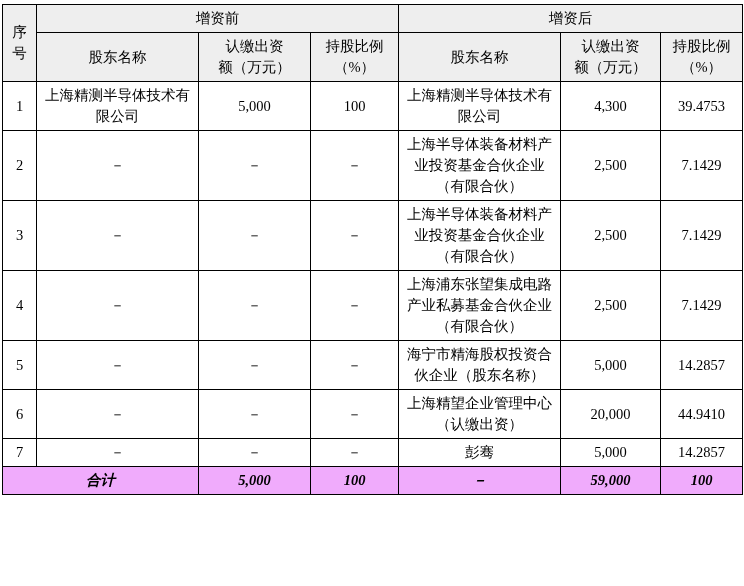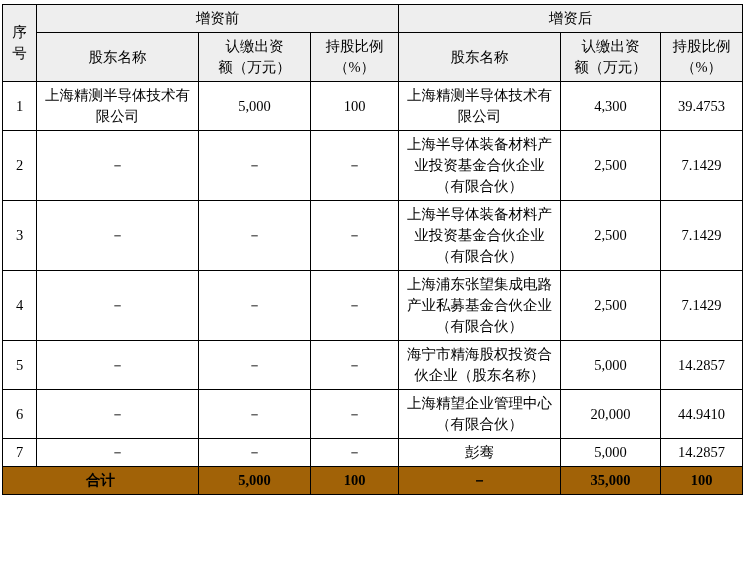--- a/index.html
+++ b/index.html
@@ -54,23 +54,24 @@
   .no-cell {
     font-size: 14.5px;
   }
   .name-cell {
     text-align: center;
   }
   .dash {
     font-size: 15px;
   }
   tfoot td {
-    background: #a16207;
+    background: #f0abfc;
     font-weight: bold;
     font-size: 15px;
+    font-style: italic;
   }
   .num {
     font-family: "Liberation Serif", "DejaVu Serif", serif;
   }
 </style>
 </head>
 <body>
 
 <div class="sheet">
   <table class="cap-table">
@@ -157,38 +158,38 @@
           <td class="num">－</td>
           <td class="name-cell">海宁市精海股权投资合伙企业（股东名称）</td>
           <td class="num">5,000</td>
           <td class="num">14.2857</td>
         </tr>
         <tr>
           <td class="no-cell">6</td>
           <td class="name-cell">－</td>
           <td class="num">－</td>
           <td class="num">－</td>
-          <td class="name-cell">上海精望企业管理中心（有限合伙）</td>
+          <td class="name-cell">上海精望企业管理中心（认缴出资）</td>
           <td class="num">20,000</td>
           <td class="num">44.9410</td>
         </tr>
         <tr>
           <td class="no-cell">7</td>
           <td class="name-cell">－</td>
           <td class="num">－</td>
           <td class="num">－</td>
           <td class="name-cell">彭骞</td>
           <td class="num">5,000</td>
           <td class="num">14.2857</td>
         </tr>
       </tbody>
     <tfoot>
       <tr>
         <td colspan="2">合计</td>
         <td class="num">5,000</td>
         <td class="num">100</td>
         <td class="dash">－</td>
-        <td class="num">35,000</td>
+        <td class="num">59,000</td>
         <td class="num">100</td>
       </tr>
     </tfoot>
   </table>
 </div>
 
 </body></html>

